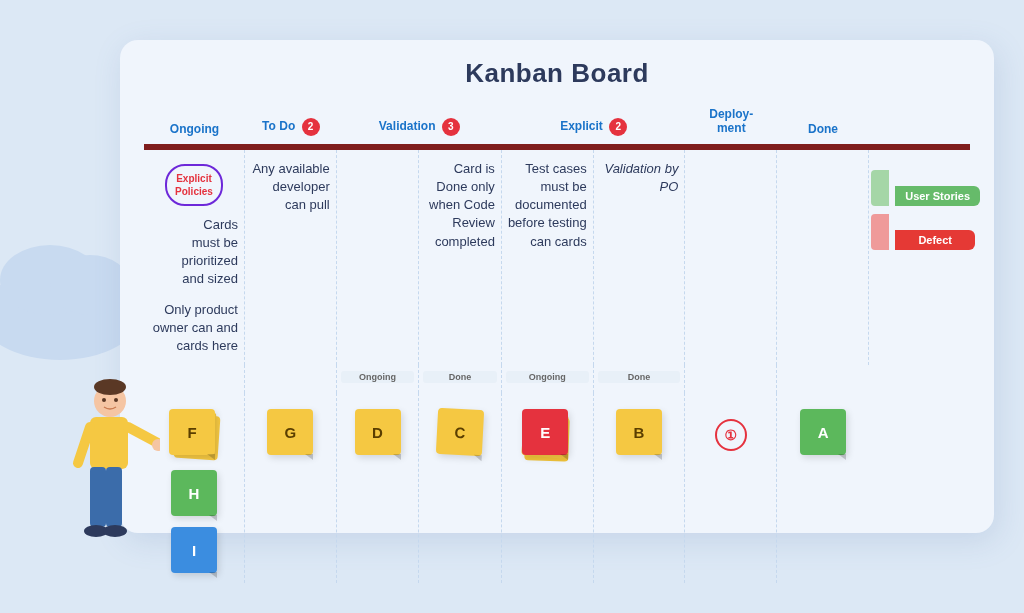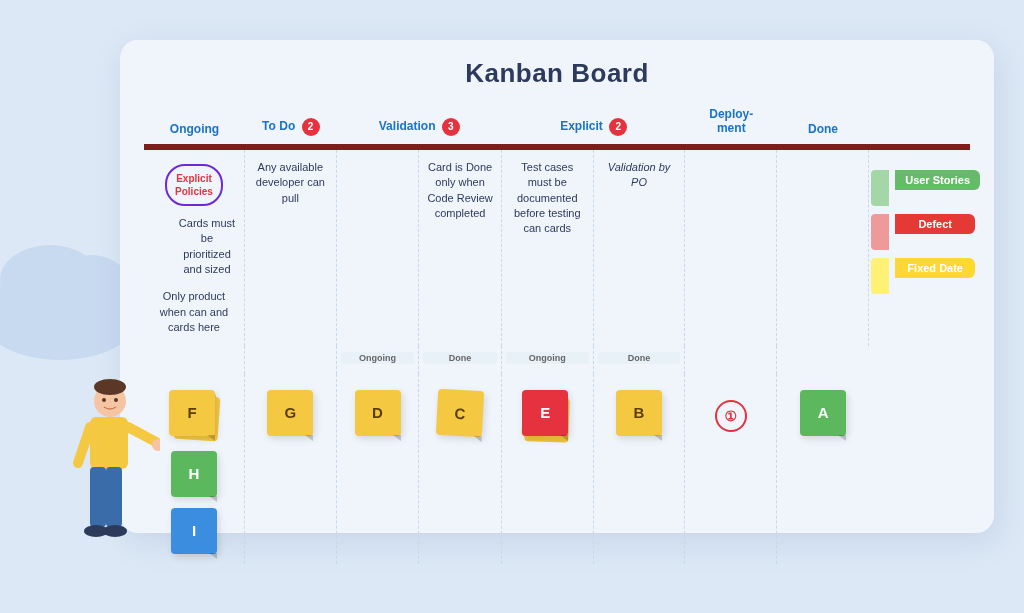--- a/index.html
+++ b/index.html
@@ -121,24 +121,24 @@
       line-height: 1.3;
     }
 
     .policy-cell {
       text-align: center;
       padding-top: 8px;
     }
 
     
     .policy-text {
-      font-size: 11px;
+      font-size: 13px;
       color: #2d3a5c;
       line-height: 1.4;
-      text-align: center;
+      text-align: right;
       padding: 4px 2px;
     }
 
     
     .sticky {
       width: 46px;
       height: 46px;
       border-radius: 4px;
       display: flex;
       align-items: center;
@@ -188,21 +188,21 @@
       position: absolute;
       right: 14px;
       top: 130px;
       display: flex;
       flex-direction: column;
       gap: 8px;
       z-index: 10;
     }
     .legend-item {
       display: flex;
-      align-items: flex-start;
+      align-items: flex-end;
       gap: 6px;
     }
     .legend-tab {
       width: 18px;
       height: 36px;
       border-radius: 4px 0 0 4px;
     }
     .legend-label {
       padding: 4px 10px;
       border-radius: 0 6px 6px 0;
@@ -324,21 +324,21 @@
 
         <tr>
 
           <td style="vertical-align:top;padding:6px 4px;">
             <div class="policy-cell">
               <div class="policy-box">
                 <span style="white-space:pre-line;">Explicit
 Policies</span>
               </div>
               <div class="policy-text" style="margin-top:6px;margin-left:26px;">Cards must be prioritized and sized</div>
-              <div class="policy-text" style="margin-top:4px;">Only product when can and cards here</div>
+              <div class="policy-text" style="margin-top:4px;">Only product owner can and cards here</div>
             </div>
           </td>
 
           <td style="vertical-align:top;padding:6px 4px;">
             <div class="policy-text">Any available developer can pull</div>
           </td>
 
           <td style="vertical-align:top;padding:6px 4px;border-right:1px dashed #c5d8ee;">
           </td>
 
@@ -466,24 +466,20 @@
 
     <div class="legend-area">
       <div class="legend-item legend-user-stories">
         <div class="legend-tab" style="background:#a5d6a7;"></div>
         <div class="legend-label" style="background:#66bb6a;">User Stories</div>
       </div>
       <div class="legend-item legend-defect">
         <div class="legend-tab" style="background:#ef9a9a;"></div>
         <div class="legend-label" style="background:#e53935;">Defect</div>
       </div>
-      <div class="legend-item legend-fixed-date">
-        <div class="legend-tab" style="background:#fff176;"></div>
-        <div class="legend-label" style="background:#fdd835;color:#fff;">Fixed Date</div>
-      </div>
     </div>
 
   </div>
 
   <svg class="person" viewBox="0 0 100 220" xmlns="http://www.w3.org/2000/svg">
 
     <circle cx="50" cy="28" r="16" fill="#f5c5a3"></circle>
 
     <ellipse cx="50" cy="14" rx="16" ry="8" fill="#5a3825"></ellipse>
 

